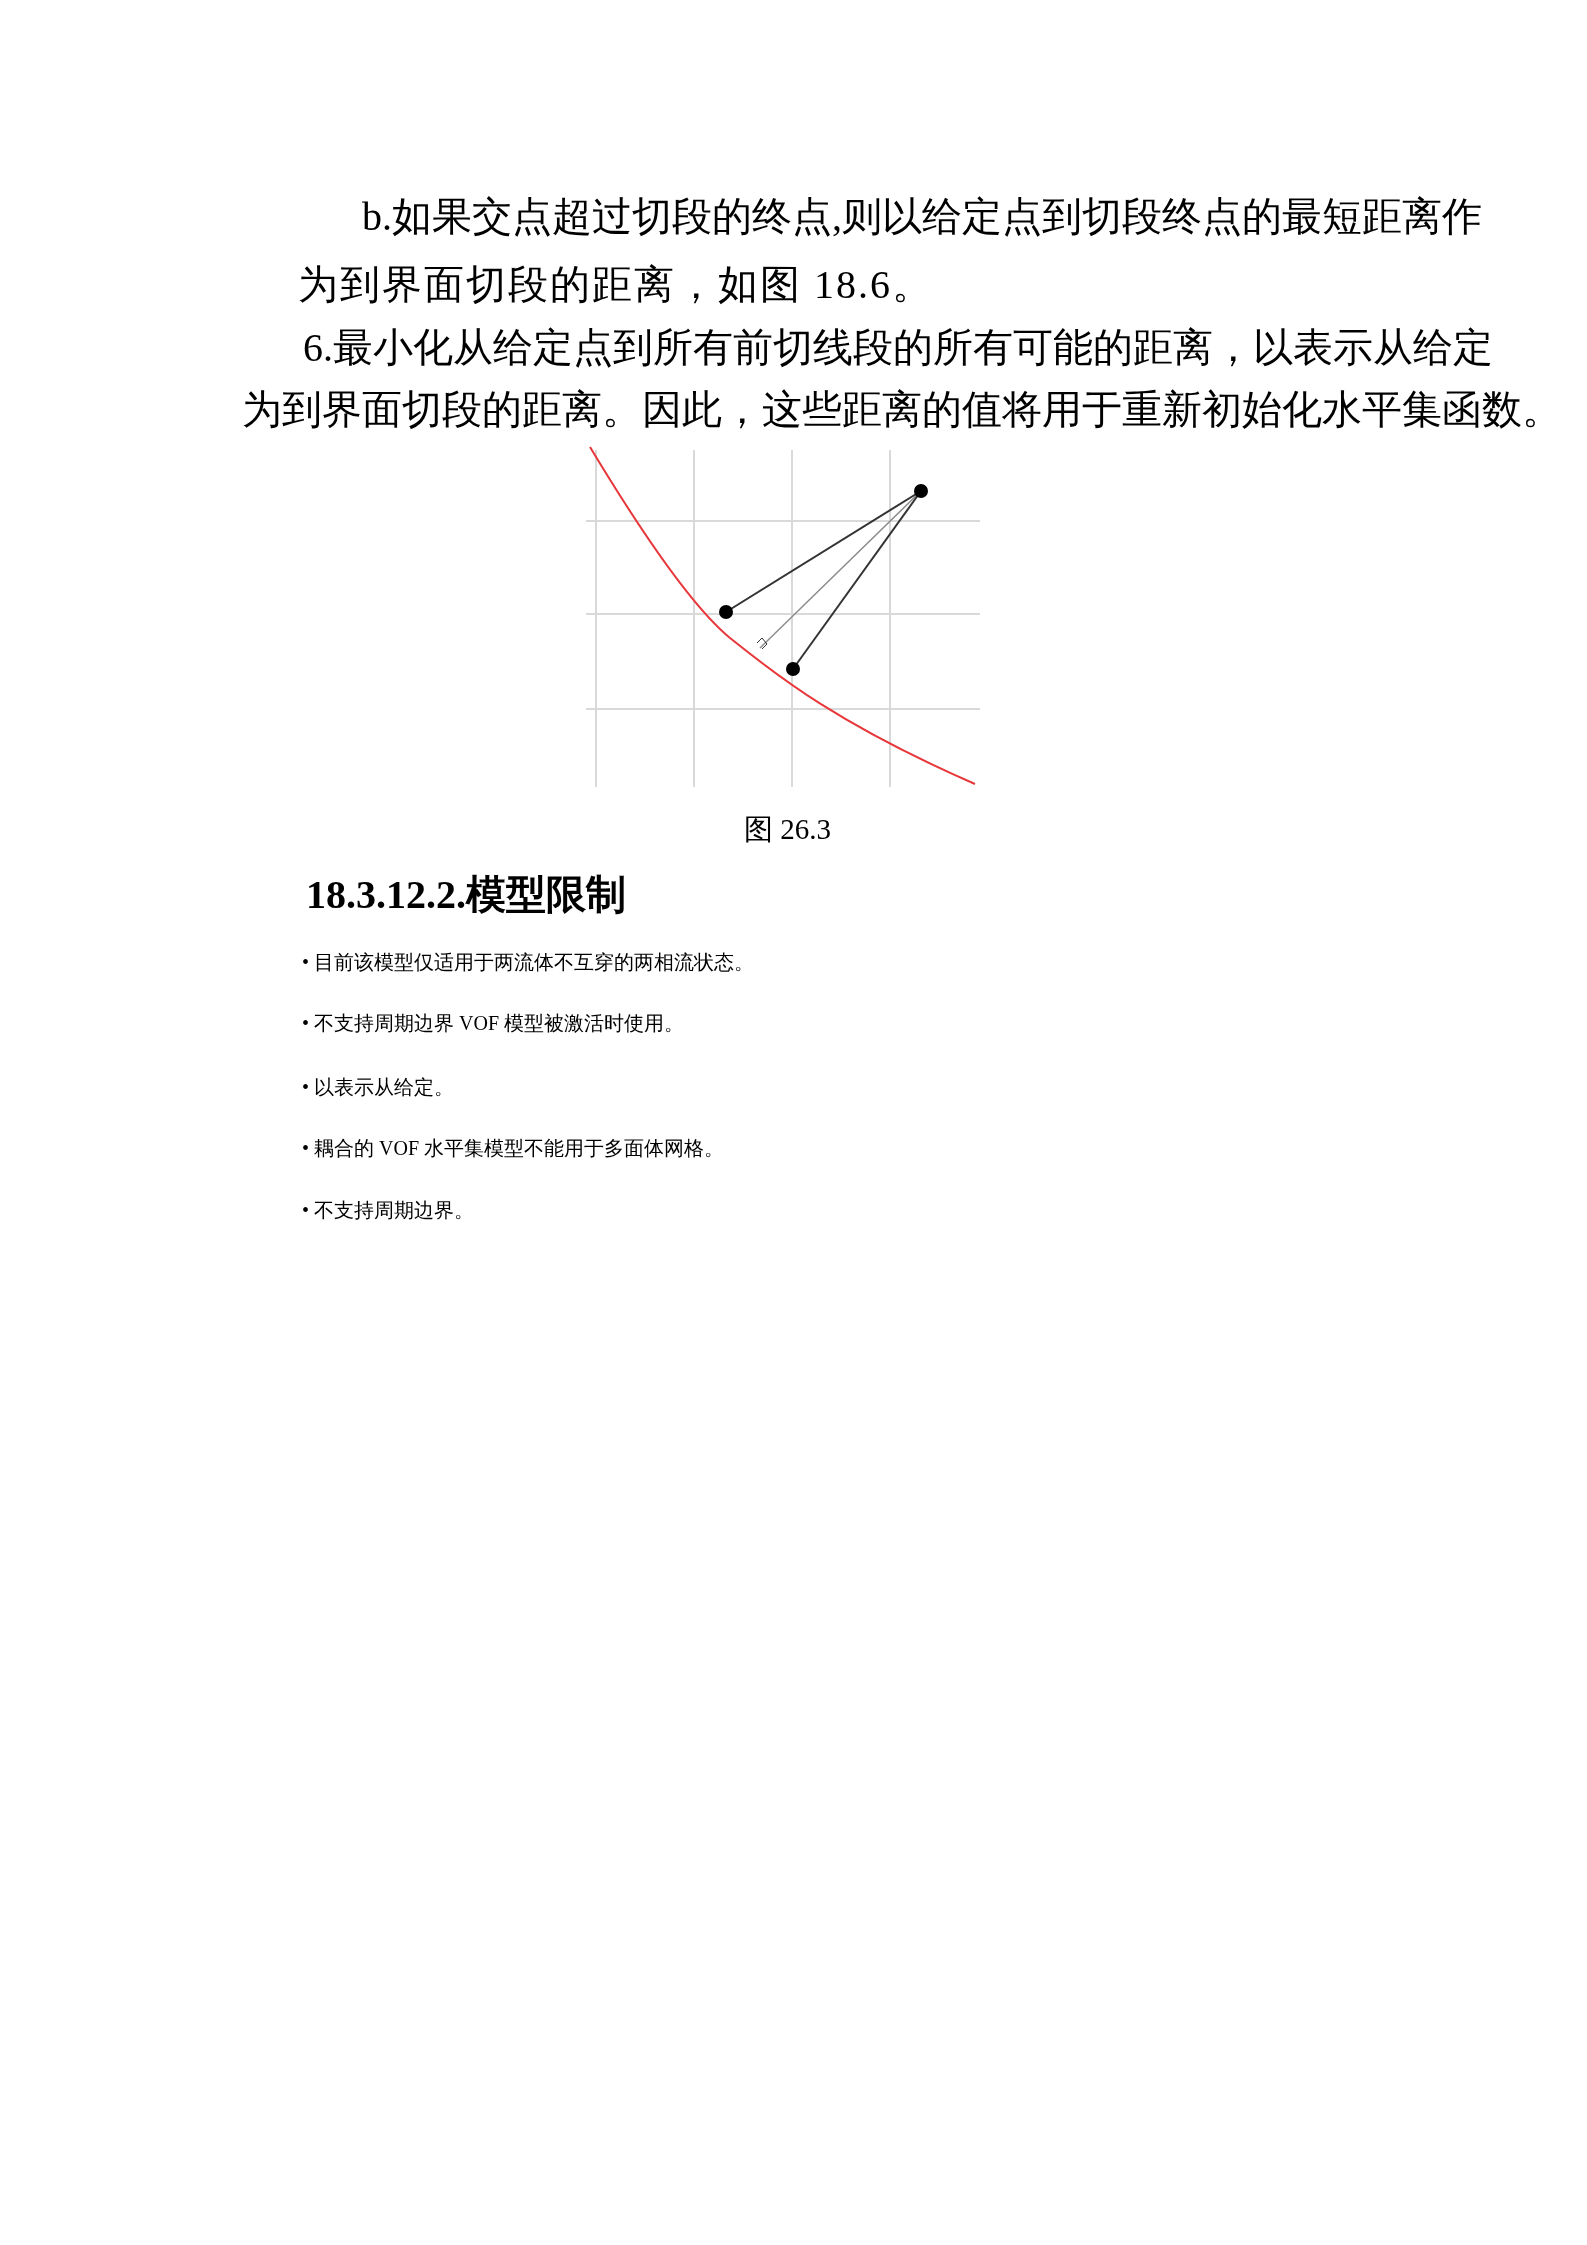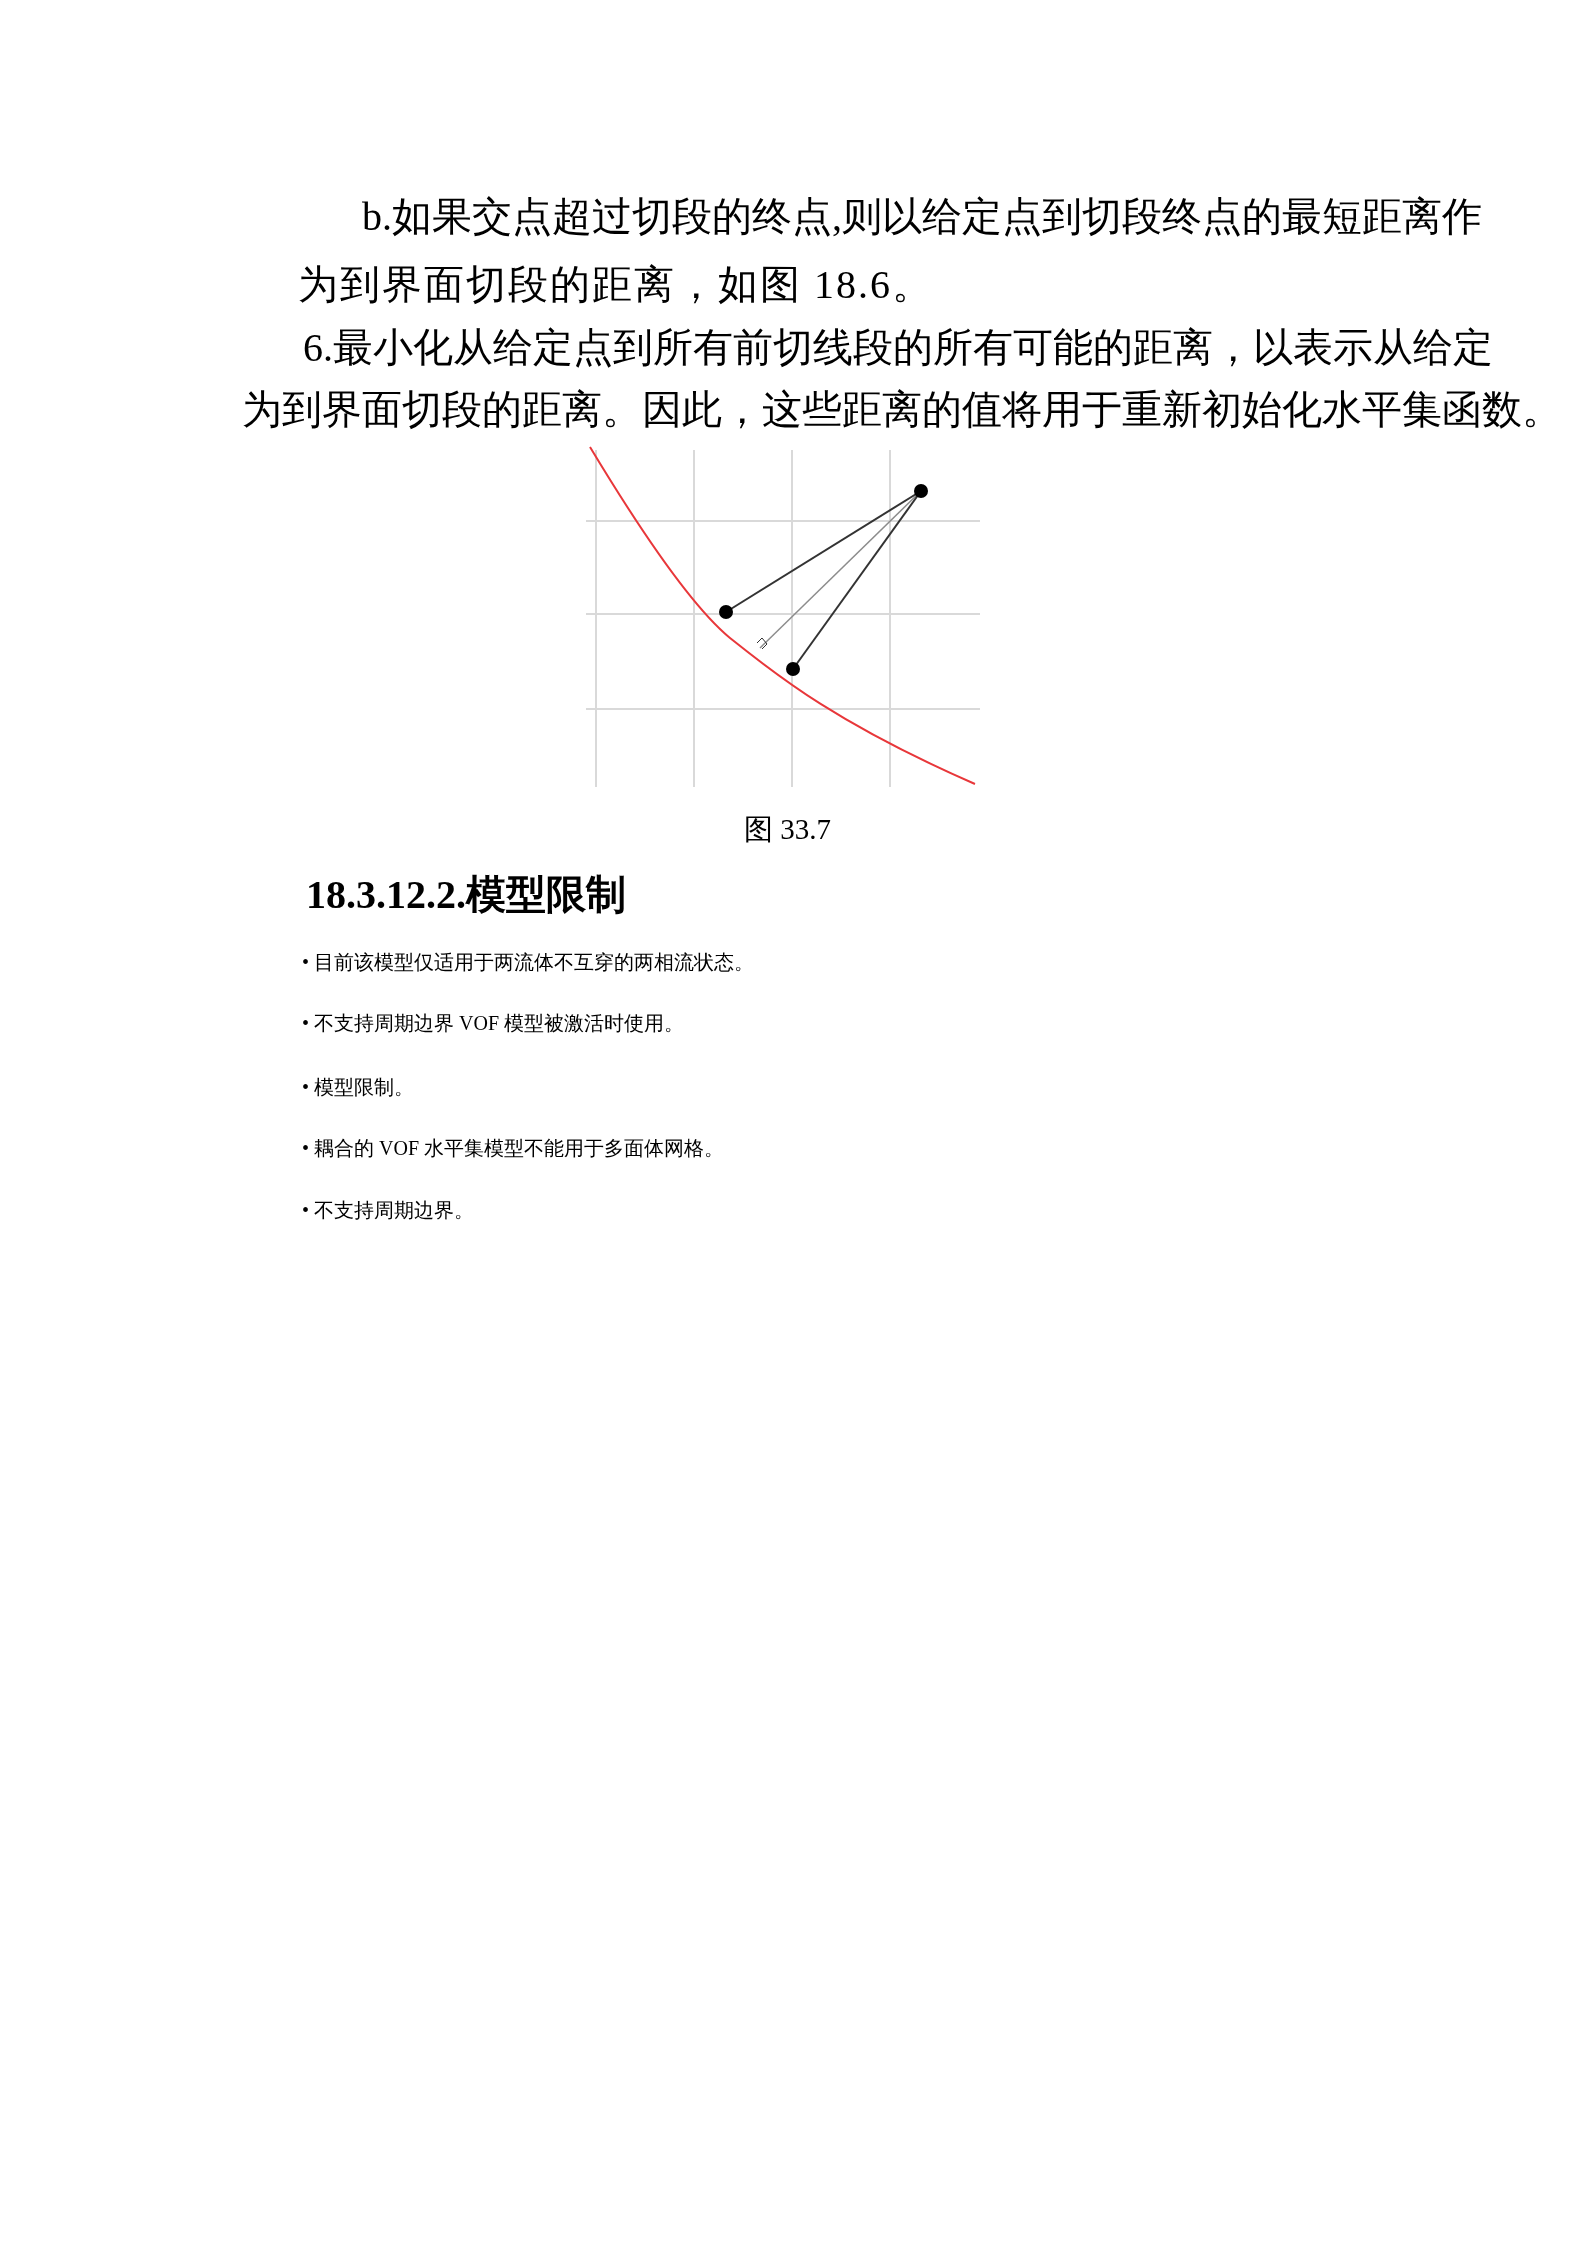--- a/index.html
+++ b/index.html
@@ -36,23 +36,23 @@
     <path d="M10,7 C60,90 110,165 150,198 C200,238 260,285 395,344" stroke="#e8373a" stroke-width="2" fill="none"></path>
     <line x1="341" y1="51" x2="180" y2="208" stroke="#8c8c8c" stroke-width="1.5"></line>
     <path d="M177,203 L182,198 L187,204 L182,209" stroke="#333" stroke-width="1" fill="none"></path>
     <line x1="341" y1="51" x2="146" y2="172" stroke="#333333" stroke-width="2"></line>
     <line x1="341" y1="51" x2="213" y2="229" stroke="#333333" stroke-width="2"></line>
     <circle cx="341" cy="51" r="7" fill="#000"></circle>
     <circle cx="146" cy="172" r="7" fill="#000"></circle>
     <circle cx="213" cy="229" r="7" fill="#000"></circle>
   </svg>
 
-  <div class="caption">图 33.7</div>
+  <div class="caption">图 26.3</div>
 
   <div class="heading">18.3.12.2.模型限制</div>
 
   <div class="bullet" style="top:944px;"><span class="dot">•</span><span>目前该模型仅适用于两流体不互穿的两相流状态。</span></div>
   <div class="bullet" style="top:1005px;"><span class="dot">•</span><span>不支持周期边界 VOF 模型被激活时使用。</span></div>
-  <div class="bullet" style="top:1069px;"><span class="dot">•</span><span>模型限制。</span></div>
+  <div class="bullet" style="top:1069px;"><span class="dot">•</span><span>以表示从给定。</span></div>
   <div class="bullet" style="top:1130px;"><span class="dot">•</span><span>耦合的 VOF 水平集模型不能用于多面体网格。</span></div>
   <div class="bullet" style="top:1192px;"><span class="dot">•</span><span>不支持周期边界。</span></div>
 
 </div>
 
 </body></html>

